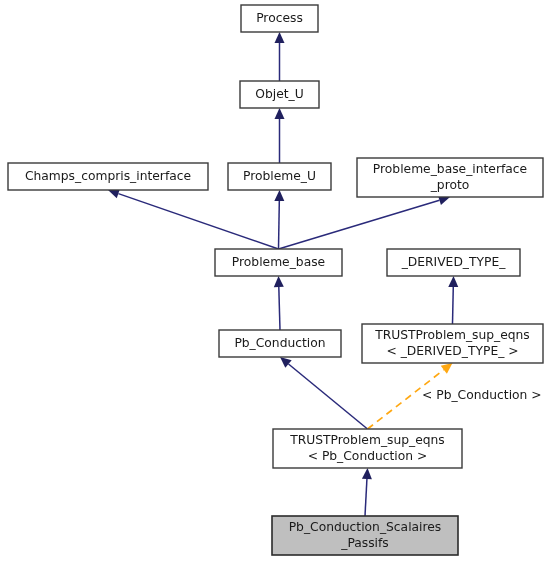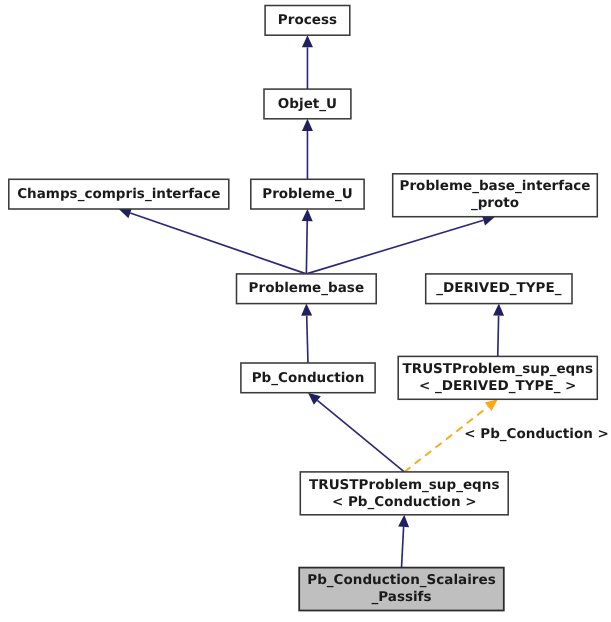--- a/index.html
+++ b/index.html
@@ -10,21 +10,20 @@
   body {
     width: 555px;
     height: 565px;
     font-family: "DejaVu Sans", sans-serif;
     overflow: hidden;
   }
   #diagram-root {
     position: relative;
     width: 555px;
     height: 565px;
-    font-weight: bold;
   }
   svg#uml-svg {
     display: block;
     width: 555px;
     height: 565px;
   }
   .node-box {
     fill: #ffffff;
     stroke: #3a3a3a;
     stroke-width: 1.4;

